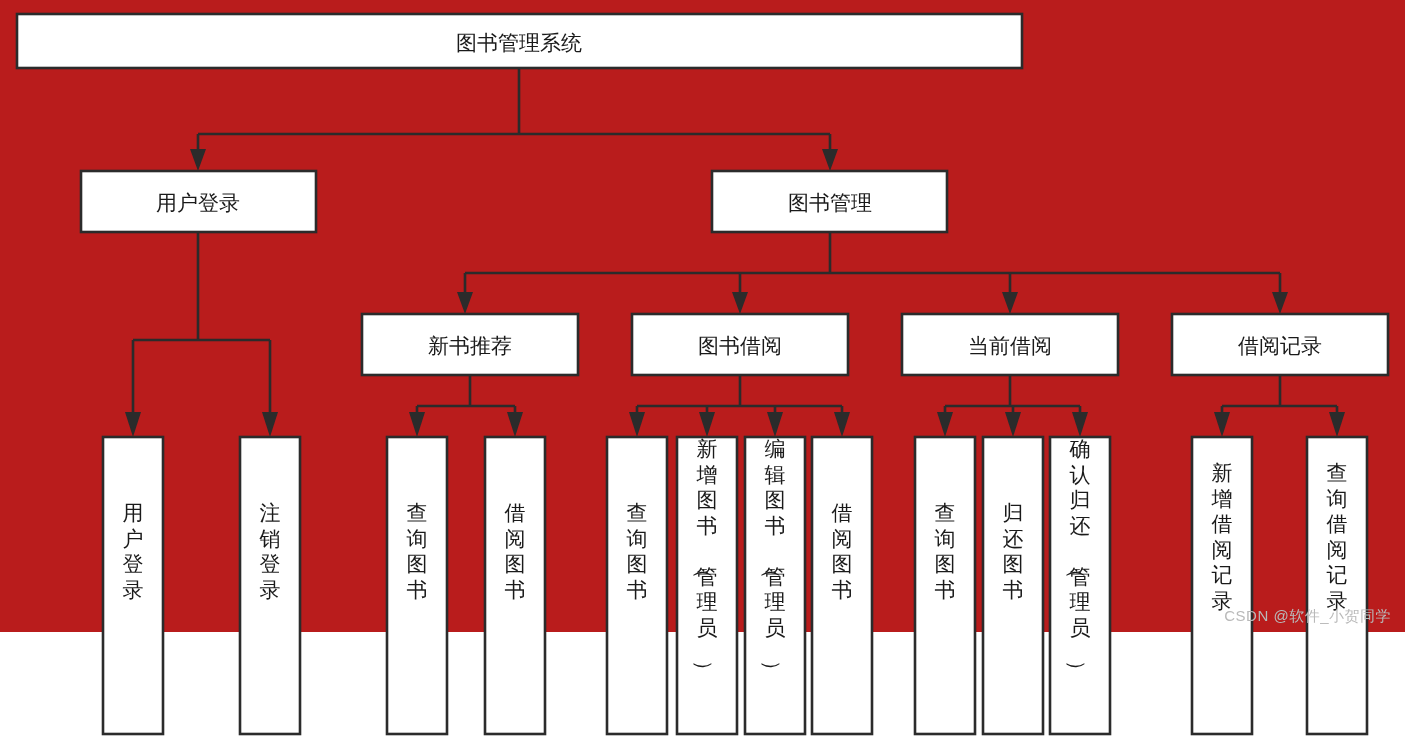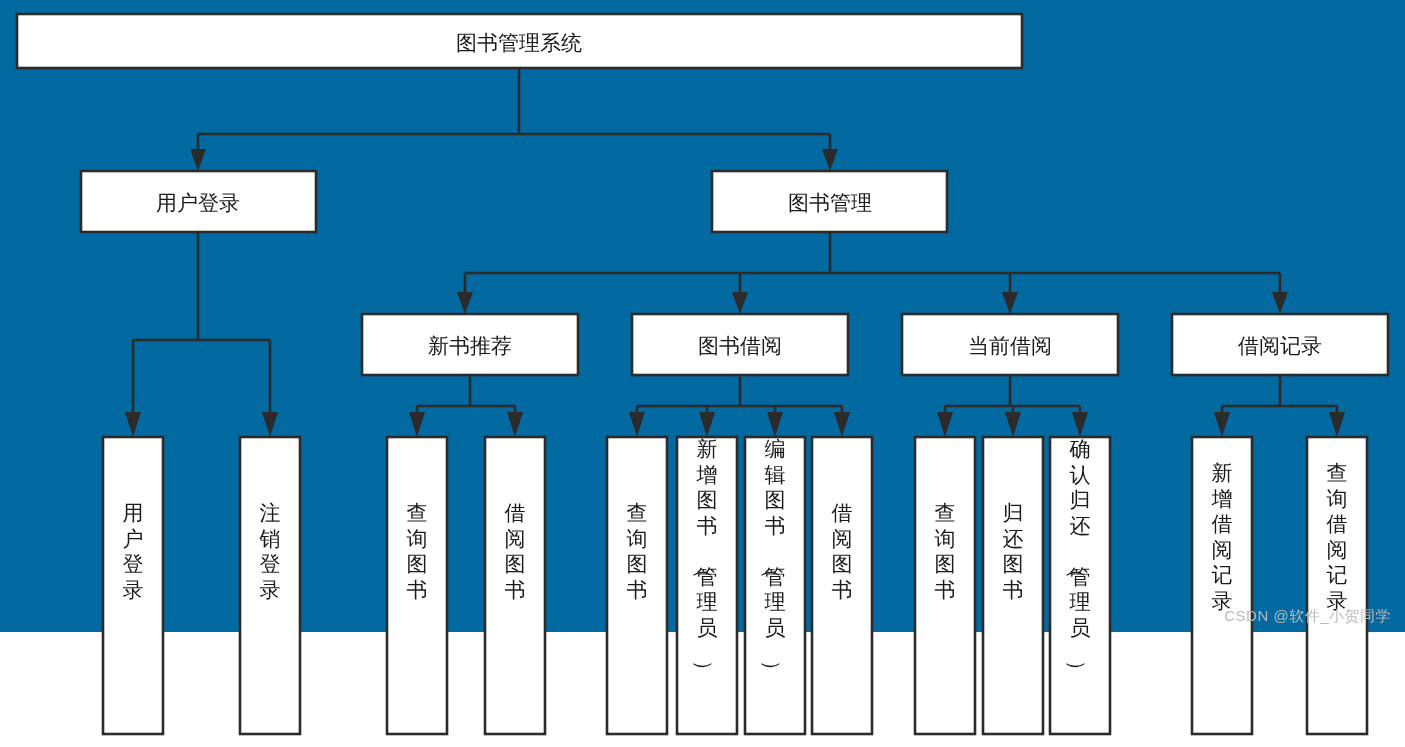--- a/index.html
+++ b/index.html
@@ -10,21 +10,21 @@
   body {
     width: 1405px;
     height: 747px;
     font-family: "Liberation Sans", "DejaVu Sans", sans-serif;
     overflow: hidden;
   }
   #diagram-root {
     position: relative;
     width: 1405px;
     height: 632px;
-    background: #0369a1;
+    background: #b91c1c;
   }
   svg#diagram-svg {
     position: absolute;
     top: 0;
     left: 0;
     width: 1405px;
     height: 747px;
     display: block;
   }
   .node-rect {

